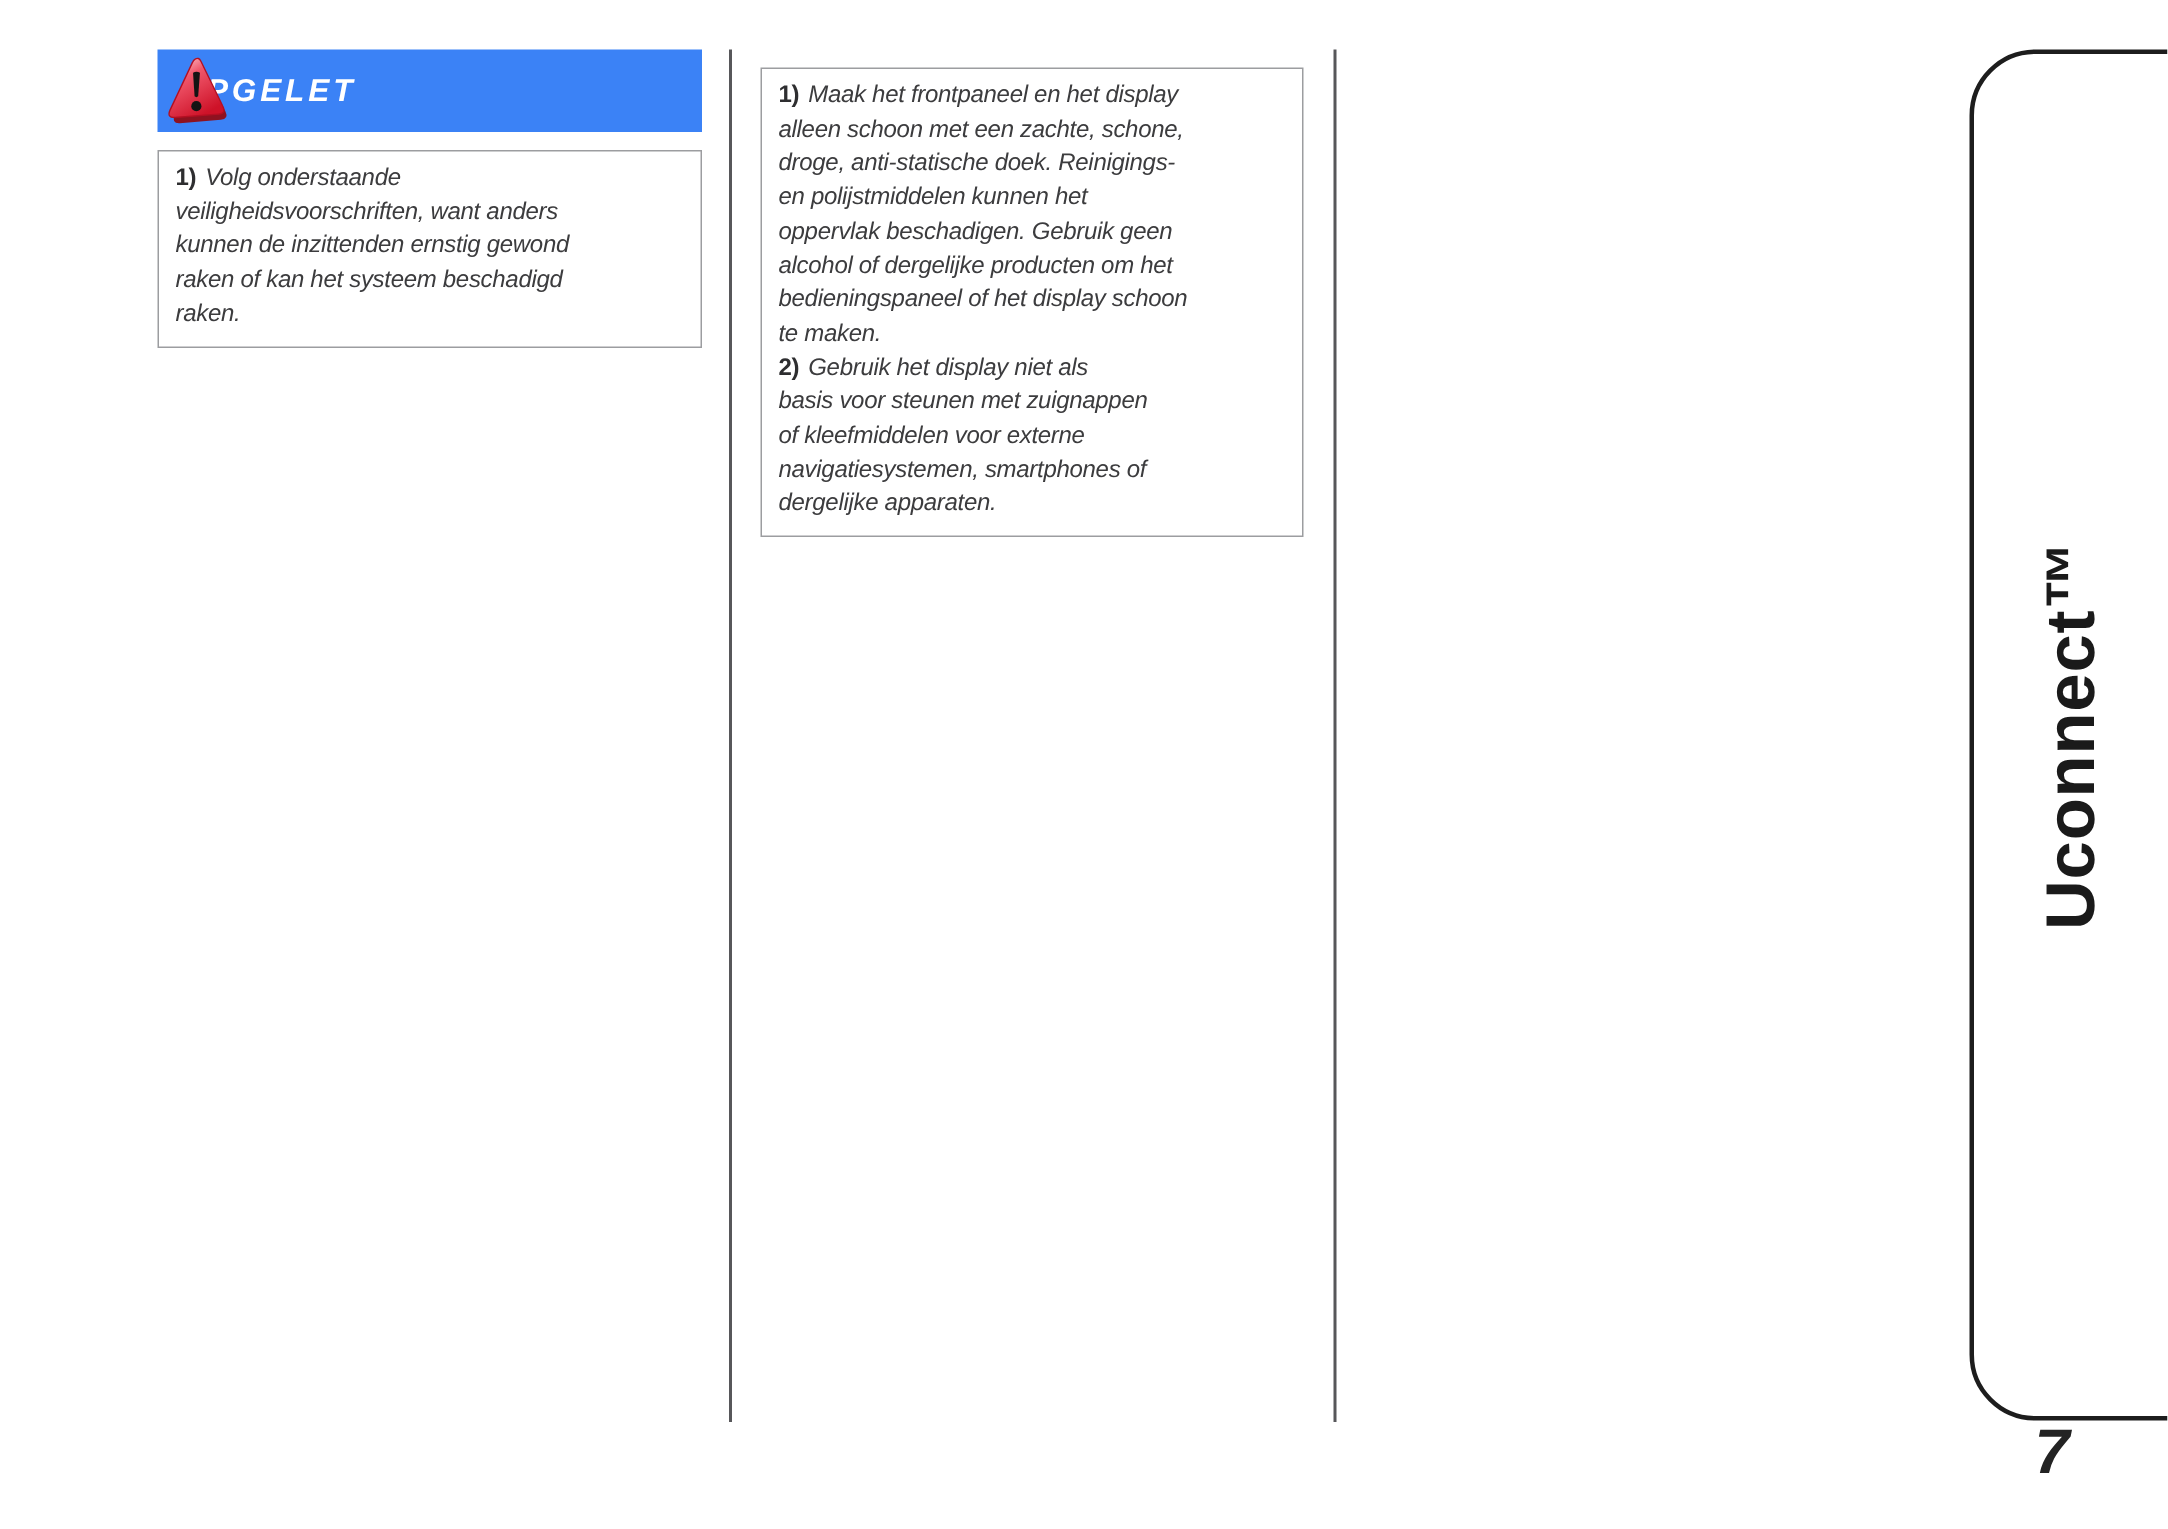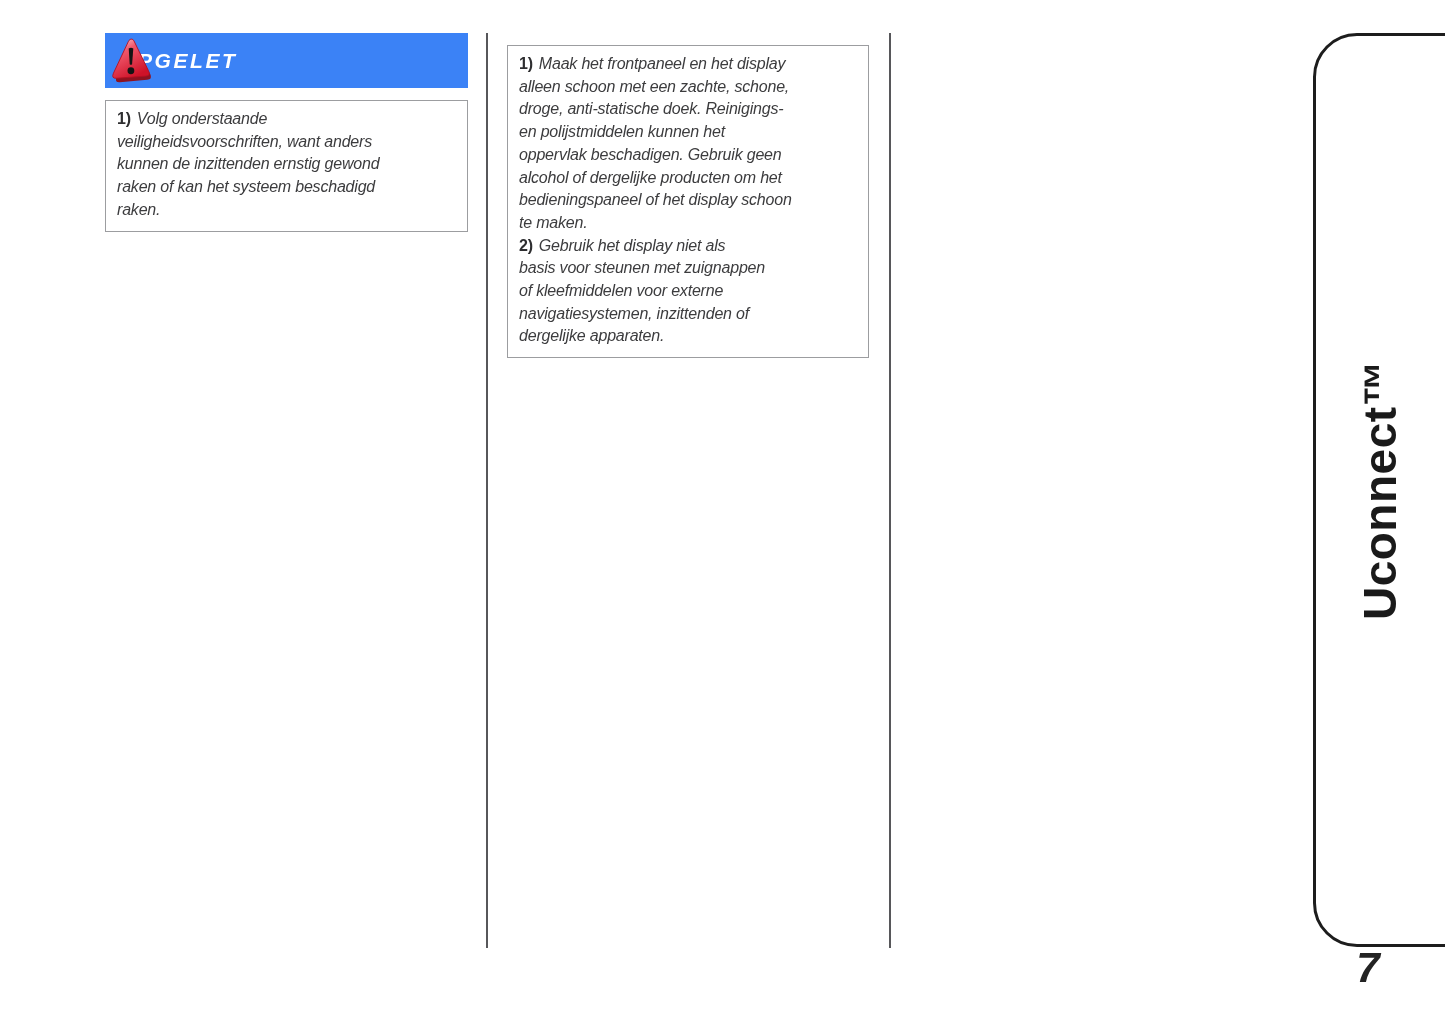--- a/index.html
+++ b/index.html
@@ -153,21 +153,21 @@
 alleen schoon met een zachte, schone,
 droge, anti-statische doek. Reinigings-
 en polijstmiddelen kunnen het
 oppervlak beschadigen. Gebruik geen
 alcohol of dergelijke producten om het
 bedieningspaneel of het display schoon
 te maken.</span></p>
       <p class="note"><b class="marker">2)</b><span>Gebruik het display niet als
 basis voor steunen met zuignappen
 of kleefmiddelen voor externe
-navigatiesystemen, inzittenden of
+navigatiesystemen, smartphones of
 dergelijke apparaten.</span></p>
     </div>
   </div>
 
   <div class="divider divider-2"></div>
 
   <div class="side-tab">
     <div class="tab-label-wrap">
       <span class="tab-label">Uconnect™</span>
     </div>

